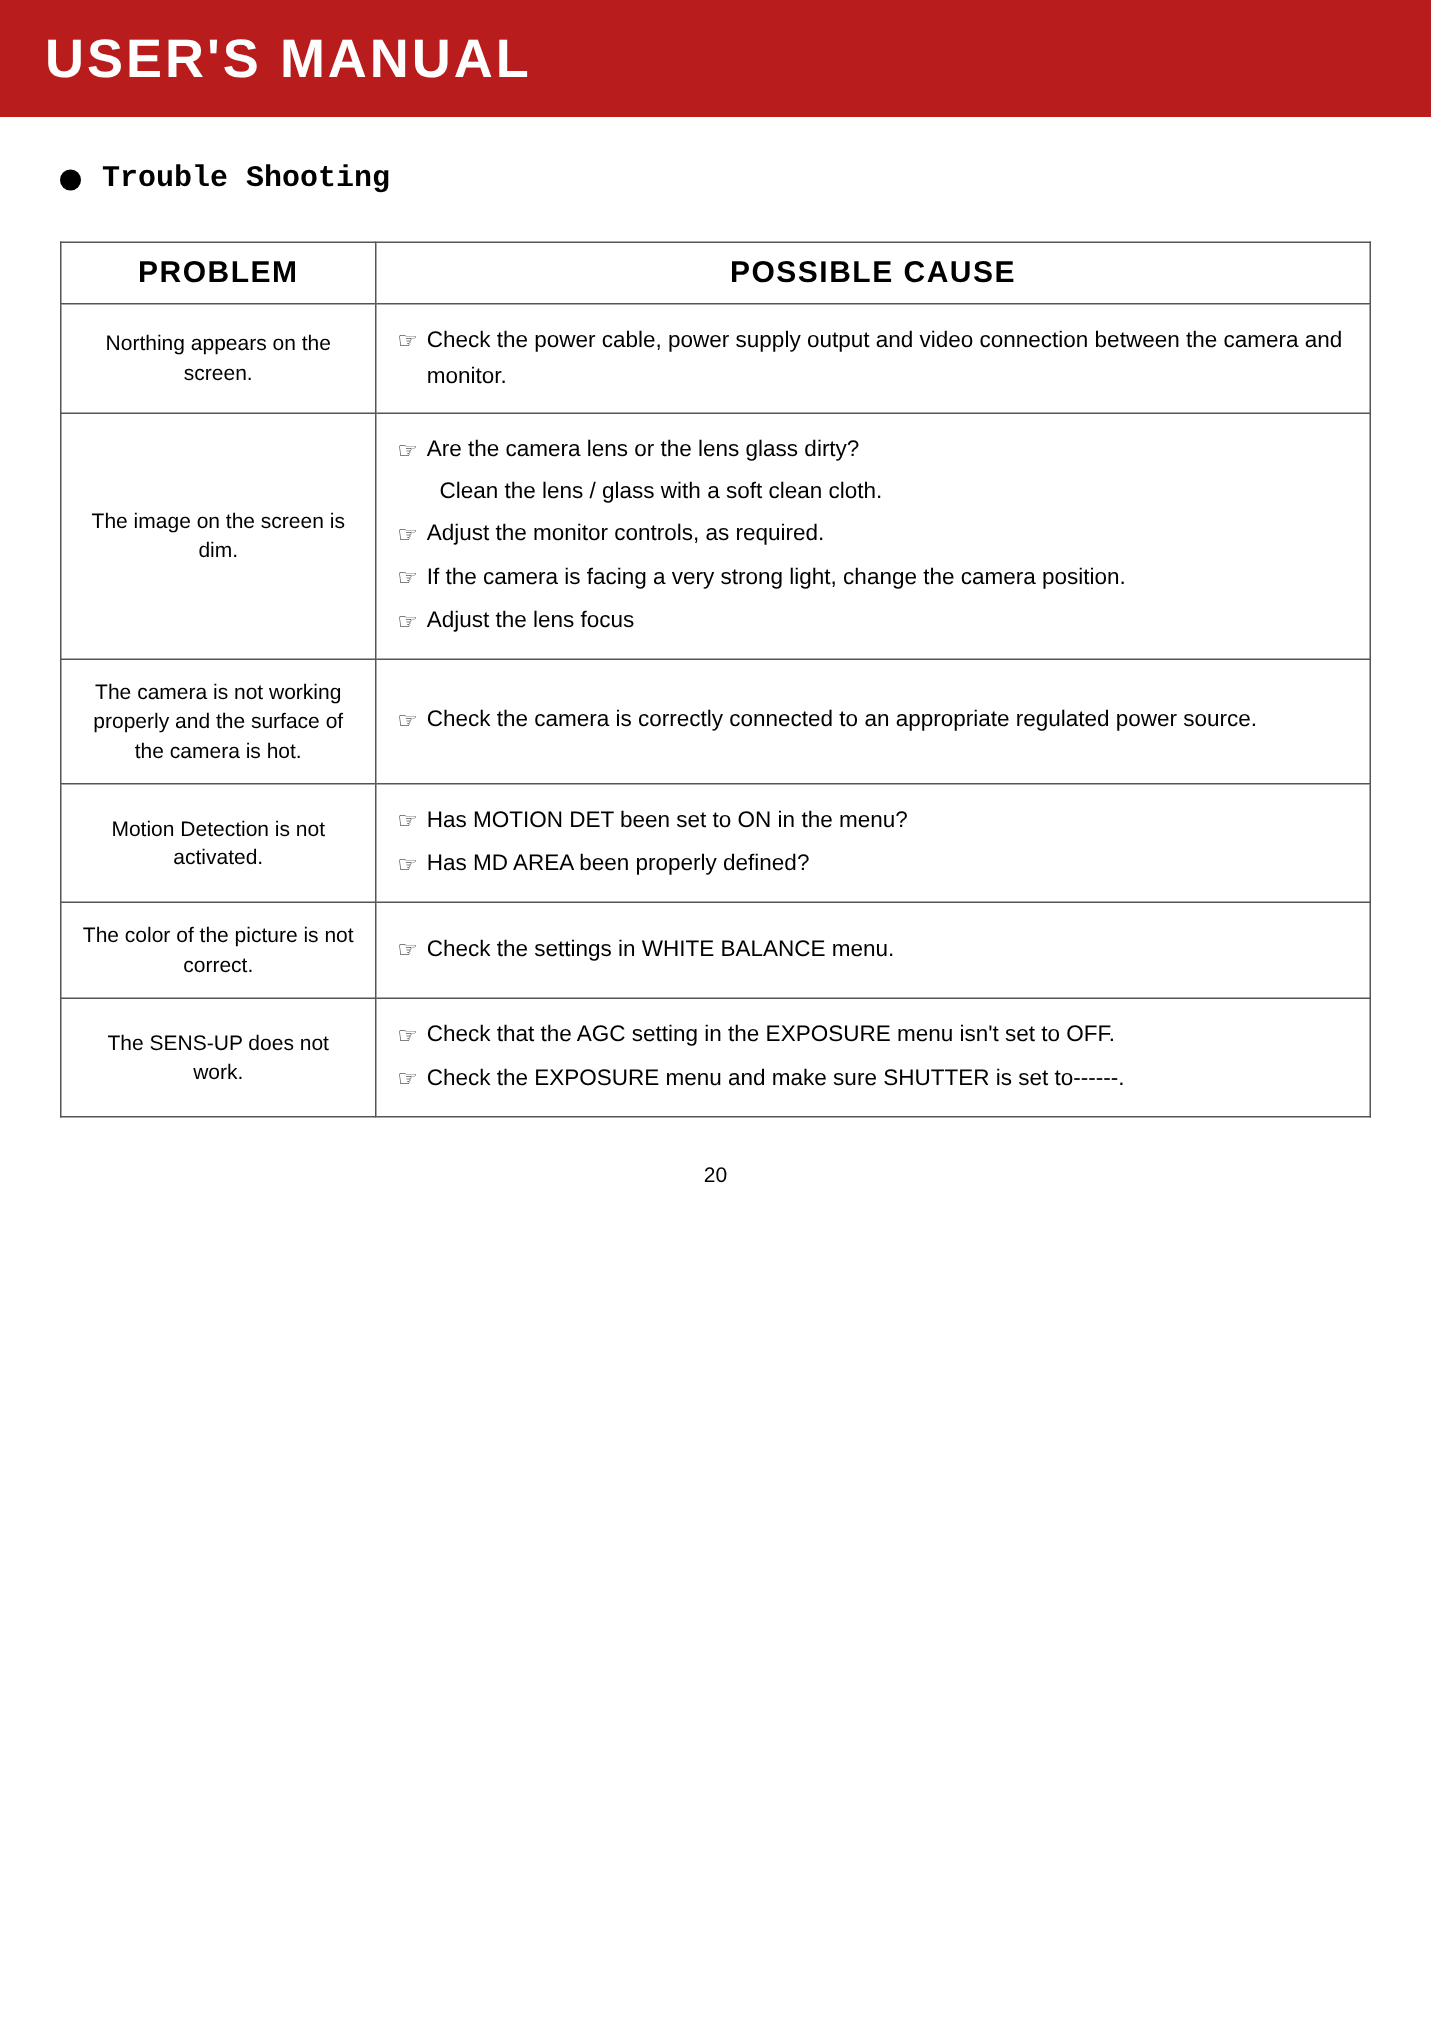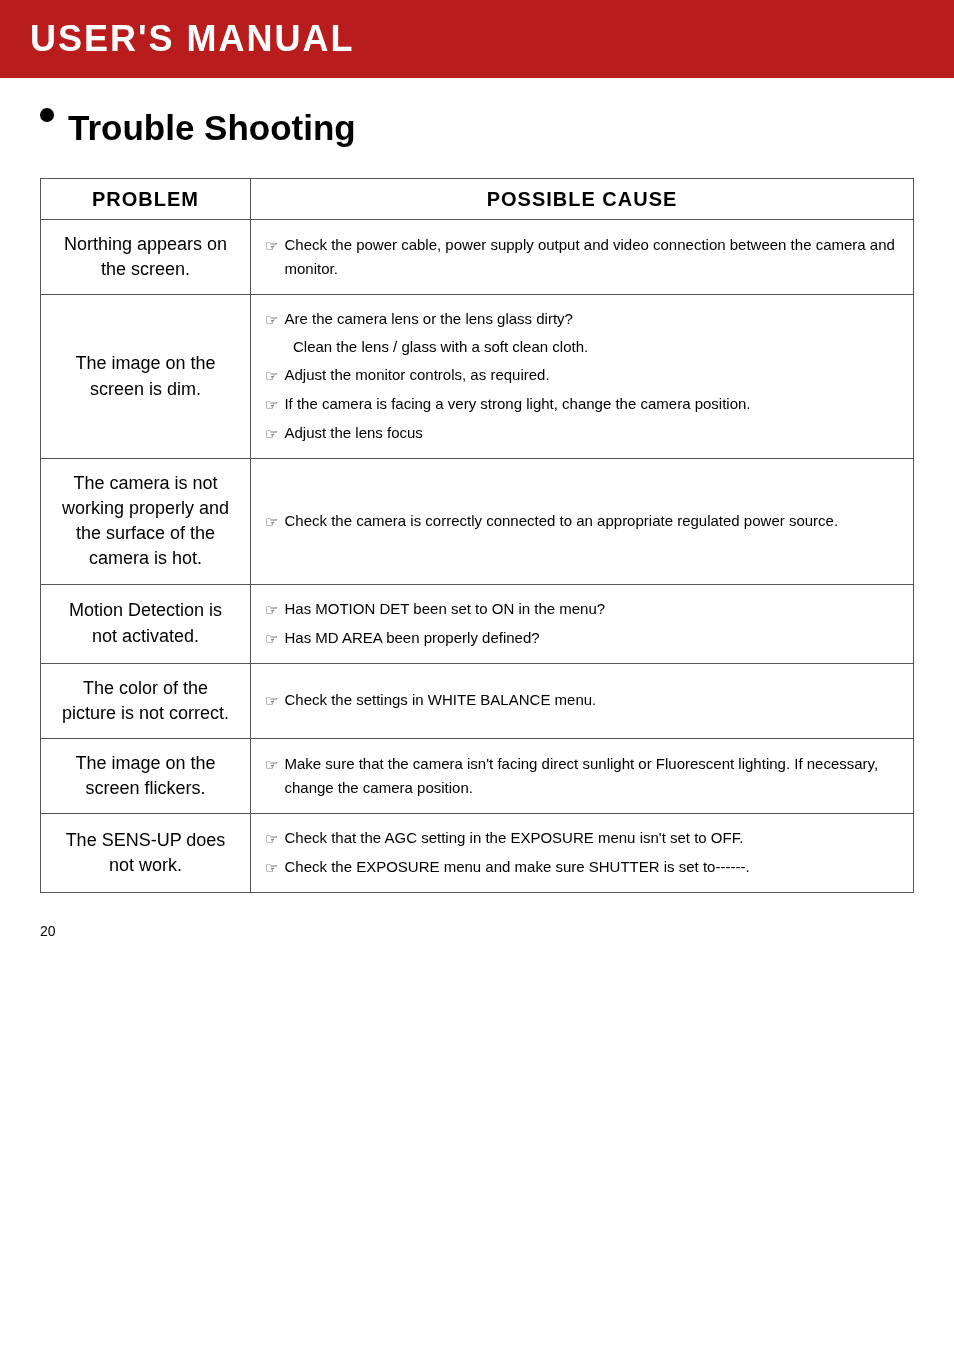--- a/index.html
+++ b/index.html
@@ -30,24 +30,26 @@
       letter-spacing: 2px;
       text-transform: uppercase;
     }
 
     .page-content {
       padding: 0 40px 40px 40px;
     }
 
     .section-title {
       display: flex;
-      font-size: 35px;
+      align-items: center;
+      font-size: 20px;
       font-weight: bold;
       margin-bottom: 30px;
       color: #000;
+      font-family: Liberation Mono, monospace;
     }
 
     .bullet {
       display: inline-block;
       width: 14px;
       height: 14px;
       background: #000;
       border-radius: 50%;
       margin-right: 14px;
       flex-shrink: 0;
@@ -72,21 +74,21 @@
 
     .trouble-table td {
       border: 1.5px solid #555;
       padding: 12px 14px;
       vertical-align: middle;
     }
 
     .problem-col {
       width: 210px;
       text-align: center;
-      font-size: 18px;
+      font-size: 14px;
       line-height: 1.4;
     }
 
     .cause-col {
       font-size: 15px;
       line-height: 1.6;
     }
 
     .cause-item {
       display: flex;
@@ -110,21 +112,21 @@
     }
 
     .cause-indent {
       margin-left: 28px;
       margin-bottom: 4px;
       font-size: 15px;
       line-height: 1.5;
     }
 
     .page-number {
-      text-align: left;
+      text-align: center;
       font-size: 14px;
       margin-top: 30px;
       color: #000;
     }
   </style>
 </head>
 <body>
 
 <div class="header-bar">
   <h1>USER'S MANUAL</h1>
@@ -201,29 +203,20 @@
         <tr>
           <td class="problem-col">The color of the picture is not correct.</td>
           <td class="cause-col">
             <div class="cause-item">
               <span class="cause-icon">☞</span>
               <span class="cause-text">Check the settings in WHITE BALANCE menu.</span>
             </div>
           </td>
         </tr>
         <tr>
-          <td class="problem-col">The image on the screen flickers.</td>
-          <td class="cause-col">
-            <div class="cause-item">
-              <span class="cause-icon">☞</span>
-              <span class="cause-text">Make sure that the camera isn't facing direct sunlight or Fluorescent lighting. If necessary, change the camera position.</span>
-            </div>
-          </td>
-        </tr>
-        <tr>
           <td class="problem-col">The SENS-UP does not work.</td>
           <td class="cause-col">
             <div class="cause-item">
               <span class="cause-icon">☞</span>
               <span class="cause-text">Check that the AGC setting in the EXPOSURE menu isn't set to OFF.</span>
             </div>
             <div class="cause-item">
               <span class="cause-icon">☞</span>
               <span class="cause-text">Check the EXPOSURE menu and make sure SHUTTER is set to------.</span>
             </div>

